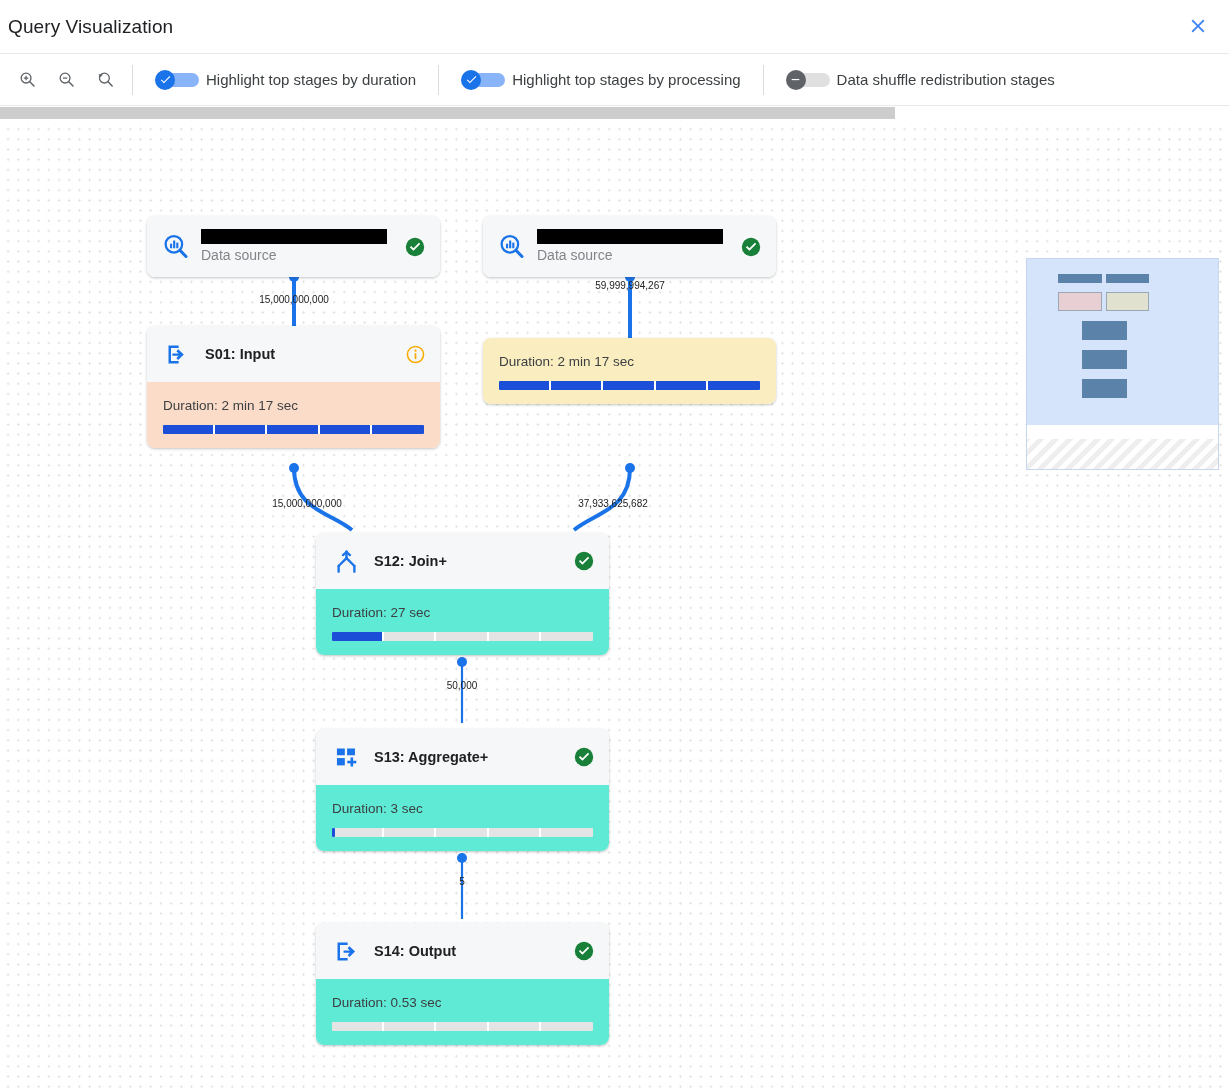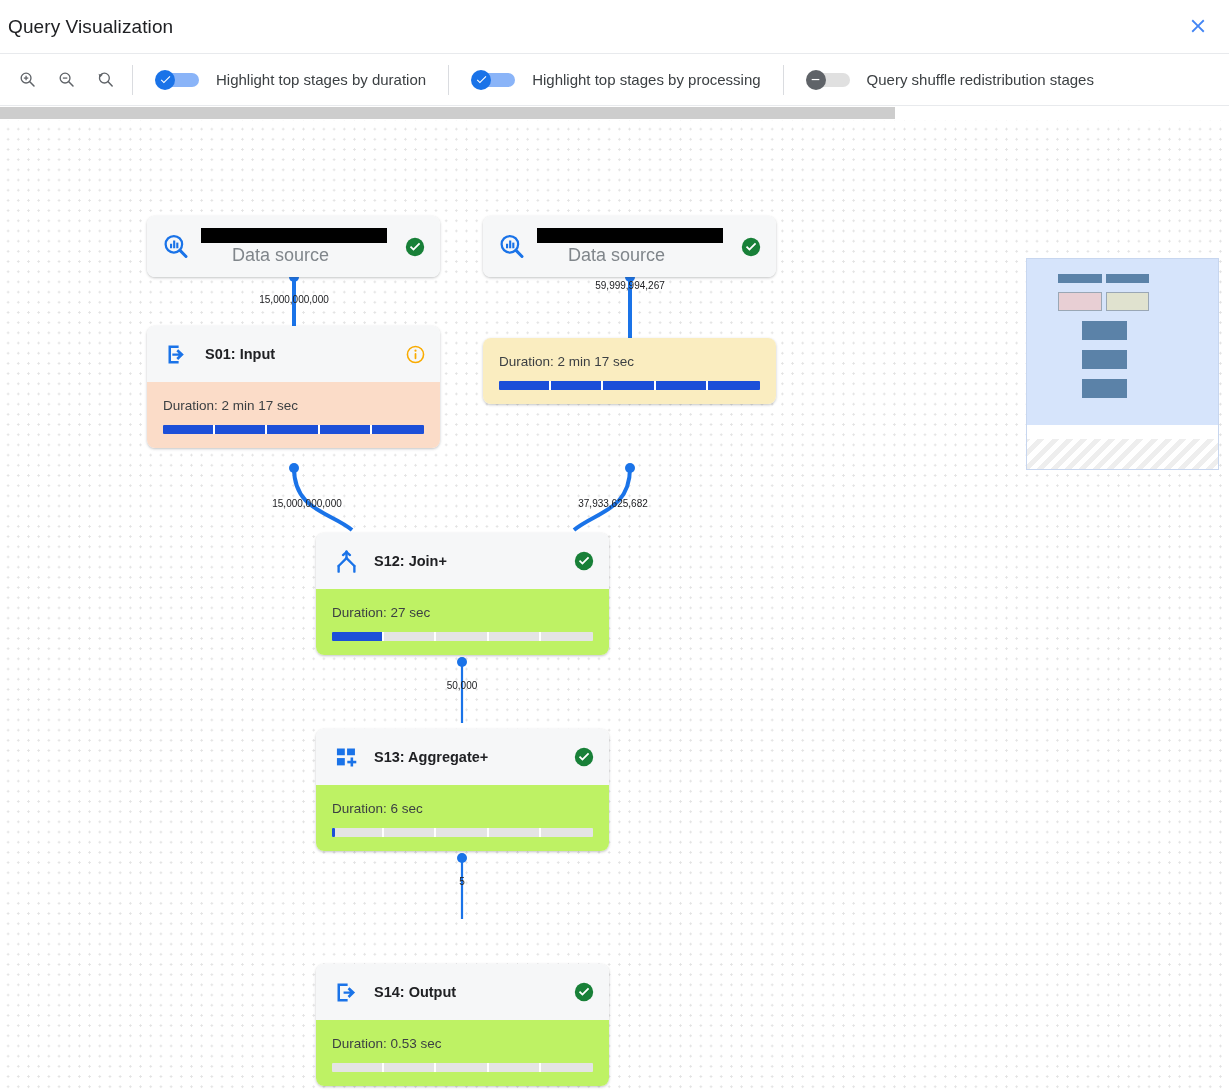--- a/index.html
+++ b/index.html
@@ -59,21 +59,21 @@
   .divider {
     width: 1px;
     height: 30px;
     background: #dadce0;
     flex: 0 0 1px;
   }
   .toggle-group {
     display: flex;
     align-items: center;
     padding: 0 22px;
-    gap: 13px;
+    gap: 3px;
     cursor: pointer;
   }
   .switch {
     position: relative;
     width: 48px; height: 20px;
     flex: 0 0 48px;
   }
   .switch .track {
     position: absolute;
     left: 4px; top: 3px;
@@ -155,21 +155,21 @@
     font-weight: bold;
     color: #202124;
     flex: 1 1 auto;
   }
   .node-status {
     width: 22px; height: 22px;
     flex: 0 0 22px;
     display: flex; align-items: center; justify-content: center;
   }
   .node-body {
-    background: #bef264;
+    background: #5eead4;
     padding: 16px 16px 14px 16px;
   }
   .node-body.peach { background: #fbdcc8; }
   .node-body.yellow { background: #faedc0; }
   .duration-text {
     font-size: 13.5px;
     color: #3c4043;
     margin-bottom: 12px;
   }
   .bar-wrap {
@@ -216,23 +216,22 @@
              display:flex; align-items:center; justify-content:center; }
   .ds-textblock { flex: 1 1 auto; }
   .redacted {
     display: block;
     background: #000000;
     height: 15px;
     width: 186px;
     margin-bottom: 2px;
   }
   .ds-sub {
-    font-size: 18px;
+    font-size: 14px;
     color: #80868b;
-    margin-left: 31px;
   }
 
   
   .edge-label {
     position: absolute;
     font-size: 10px;
     color: #202124;
     white-space: nowrap;
     transform: translateX(-50%);
   }
@@ -338,21 +337,21 @@
 
   <div class="toggle-group">
     <span class="switch off">
       <span class="track"></span>
       <span class="thumb">
         <svg width="13" height="13" viewBox="0 0 24 24">
           <rect x="5" y="11" width="14" height="2.2" fill="#ffffff"></rect>
         </svg>
       </span>
     </span>
-    <span class="toggle-label">Query shuffle redistribution stages</span>
+    <span class="toggle-label">Data shuffle redistribution stages</span>
   </div>
 </div>
 
 <div class="hscrollbar">
   <div class="thumb"></div>
 </div>
 
 <div class="canvas">
 
   <svg class="edges">
@@ -535,36 +534,36 @@
       </span>
       <span class="node-title">S13: Aggregate+</span>
       <span class="node-status">
         <svg width="22" height="22" viewBox="0 0 24 24">
           <circle cx="12" cy="12" r="10" fill="#188038"></circle>
           <path d="M10.3 16.1 6.4 12.2l1.4-1.4 2.5 2.5 6-6 1.4 1.4z" fill="#ffffff"></path>
         </svg>
       </span>
     </div>
     <div class="node-body">
-      <div class="duration-text">Duration: 6 sec</div>
+      <div class="duration-text">Duration: 3 sec</div>
       <div class="bar-wrap">
         <div class="bar-track"></div>
         <div class="bar-fill" style="width:1.2%;"></div>
         <div class="bar-ticks">
           <span></span>
             <span></span>
             <span></span>
             <span></span>
             <span></span>
         </div>
       </div>
     </div>
   </div>
 
-  <div class="node" style="left:316px; top:844px; width:293px;">
+  <div class="node" style="left:316px; top:803px; width:293px;">
     <div class="node-head">
       <span class="node-icon">
         <svg width="27" height="27" viewBox="0 0 24 24">
           <path d="M4 4h9v2.2H6.2v11.6H13V20H4z" fill="#1a73e8"></path>
           <path d="M14.6 7.4 13 9l2 2H9.4v2.2H15l-2 2 1.6 1.6L19.6 12z" fill="#1a73e8"></path>
         </svg>
       </span>
       <span class="node-title">S14: Output</span>
       <span class="node-status">
         <svg width="22" height="22" viewBox="0 0 24 24">

